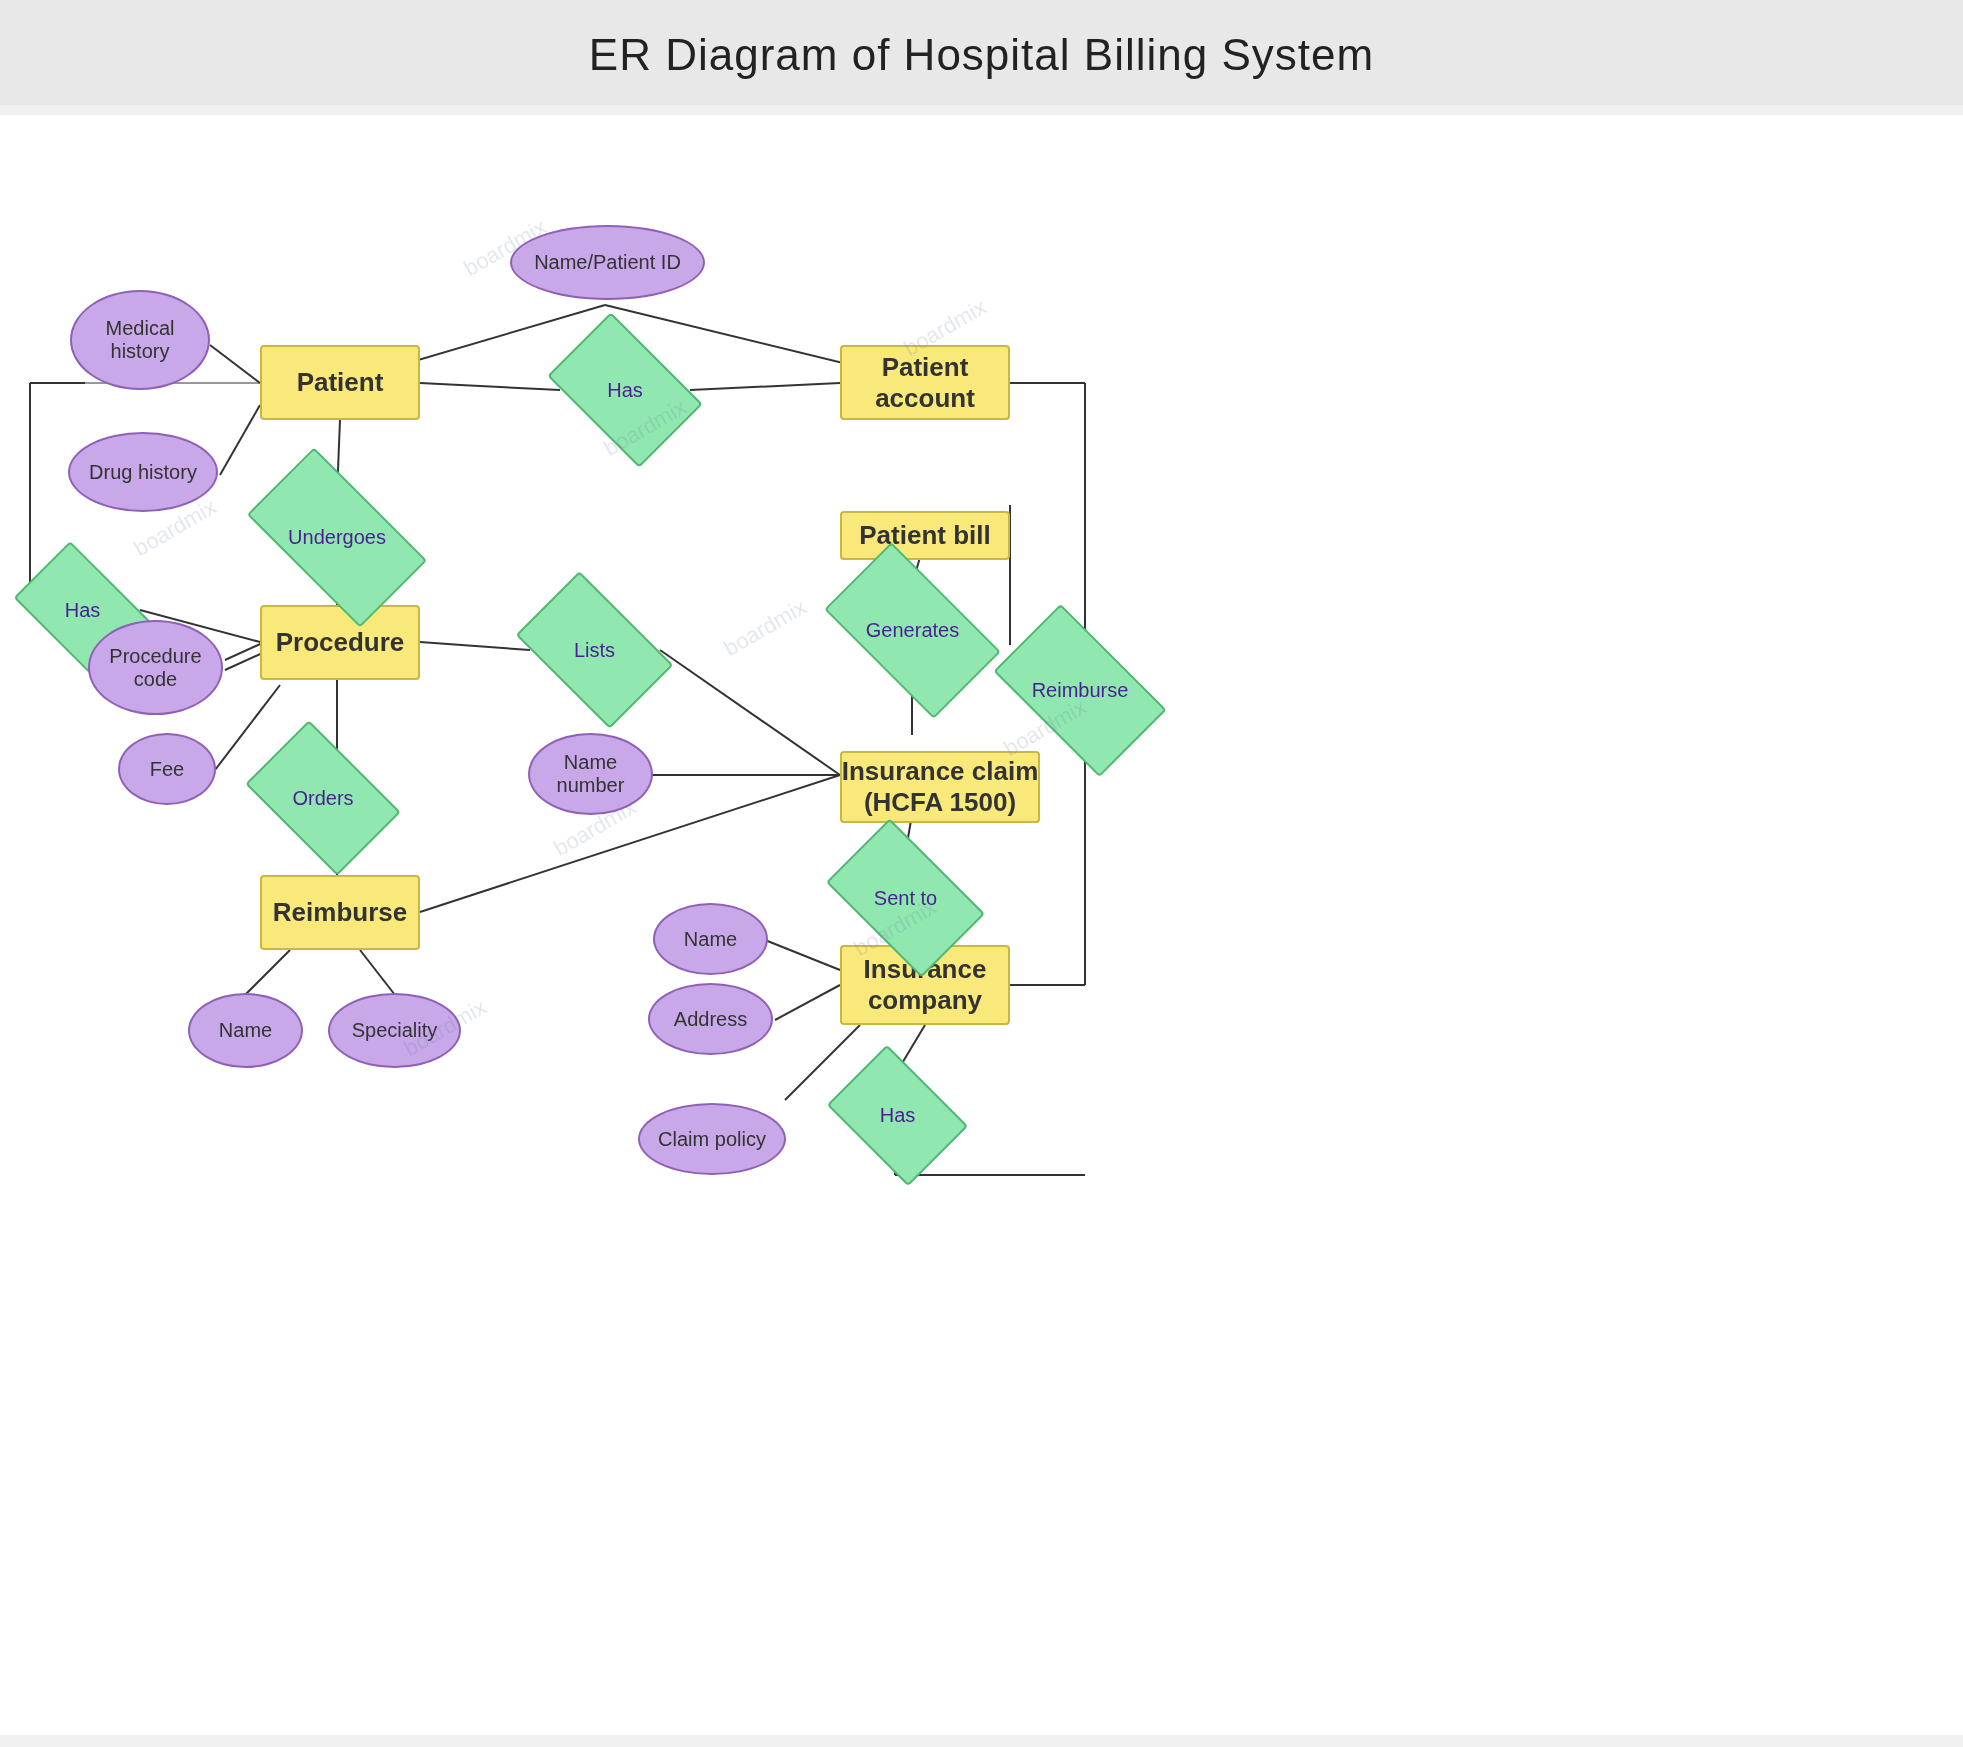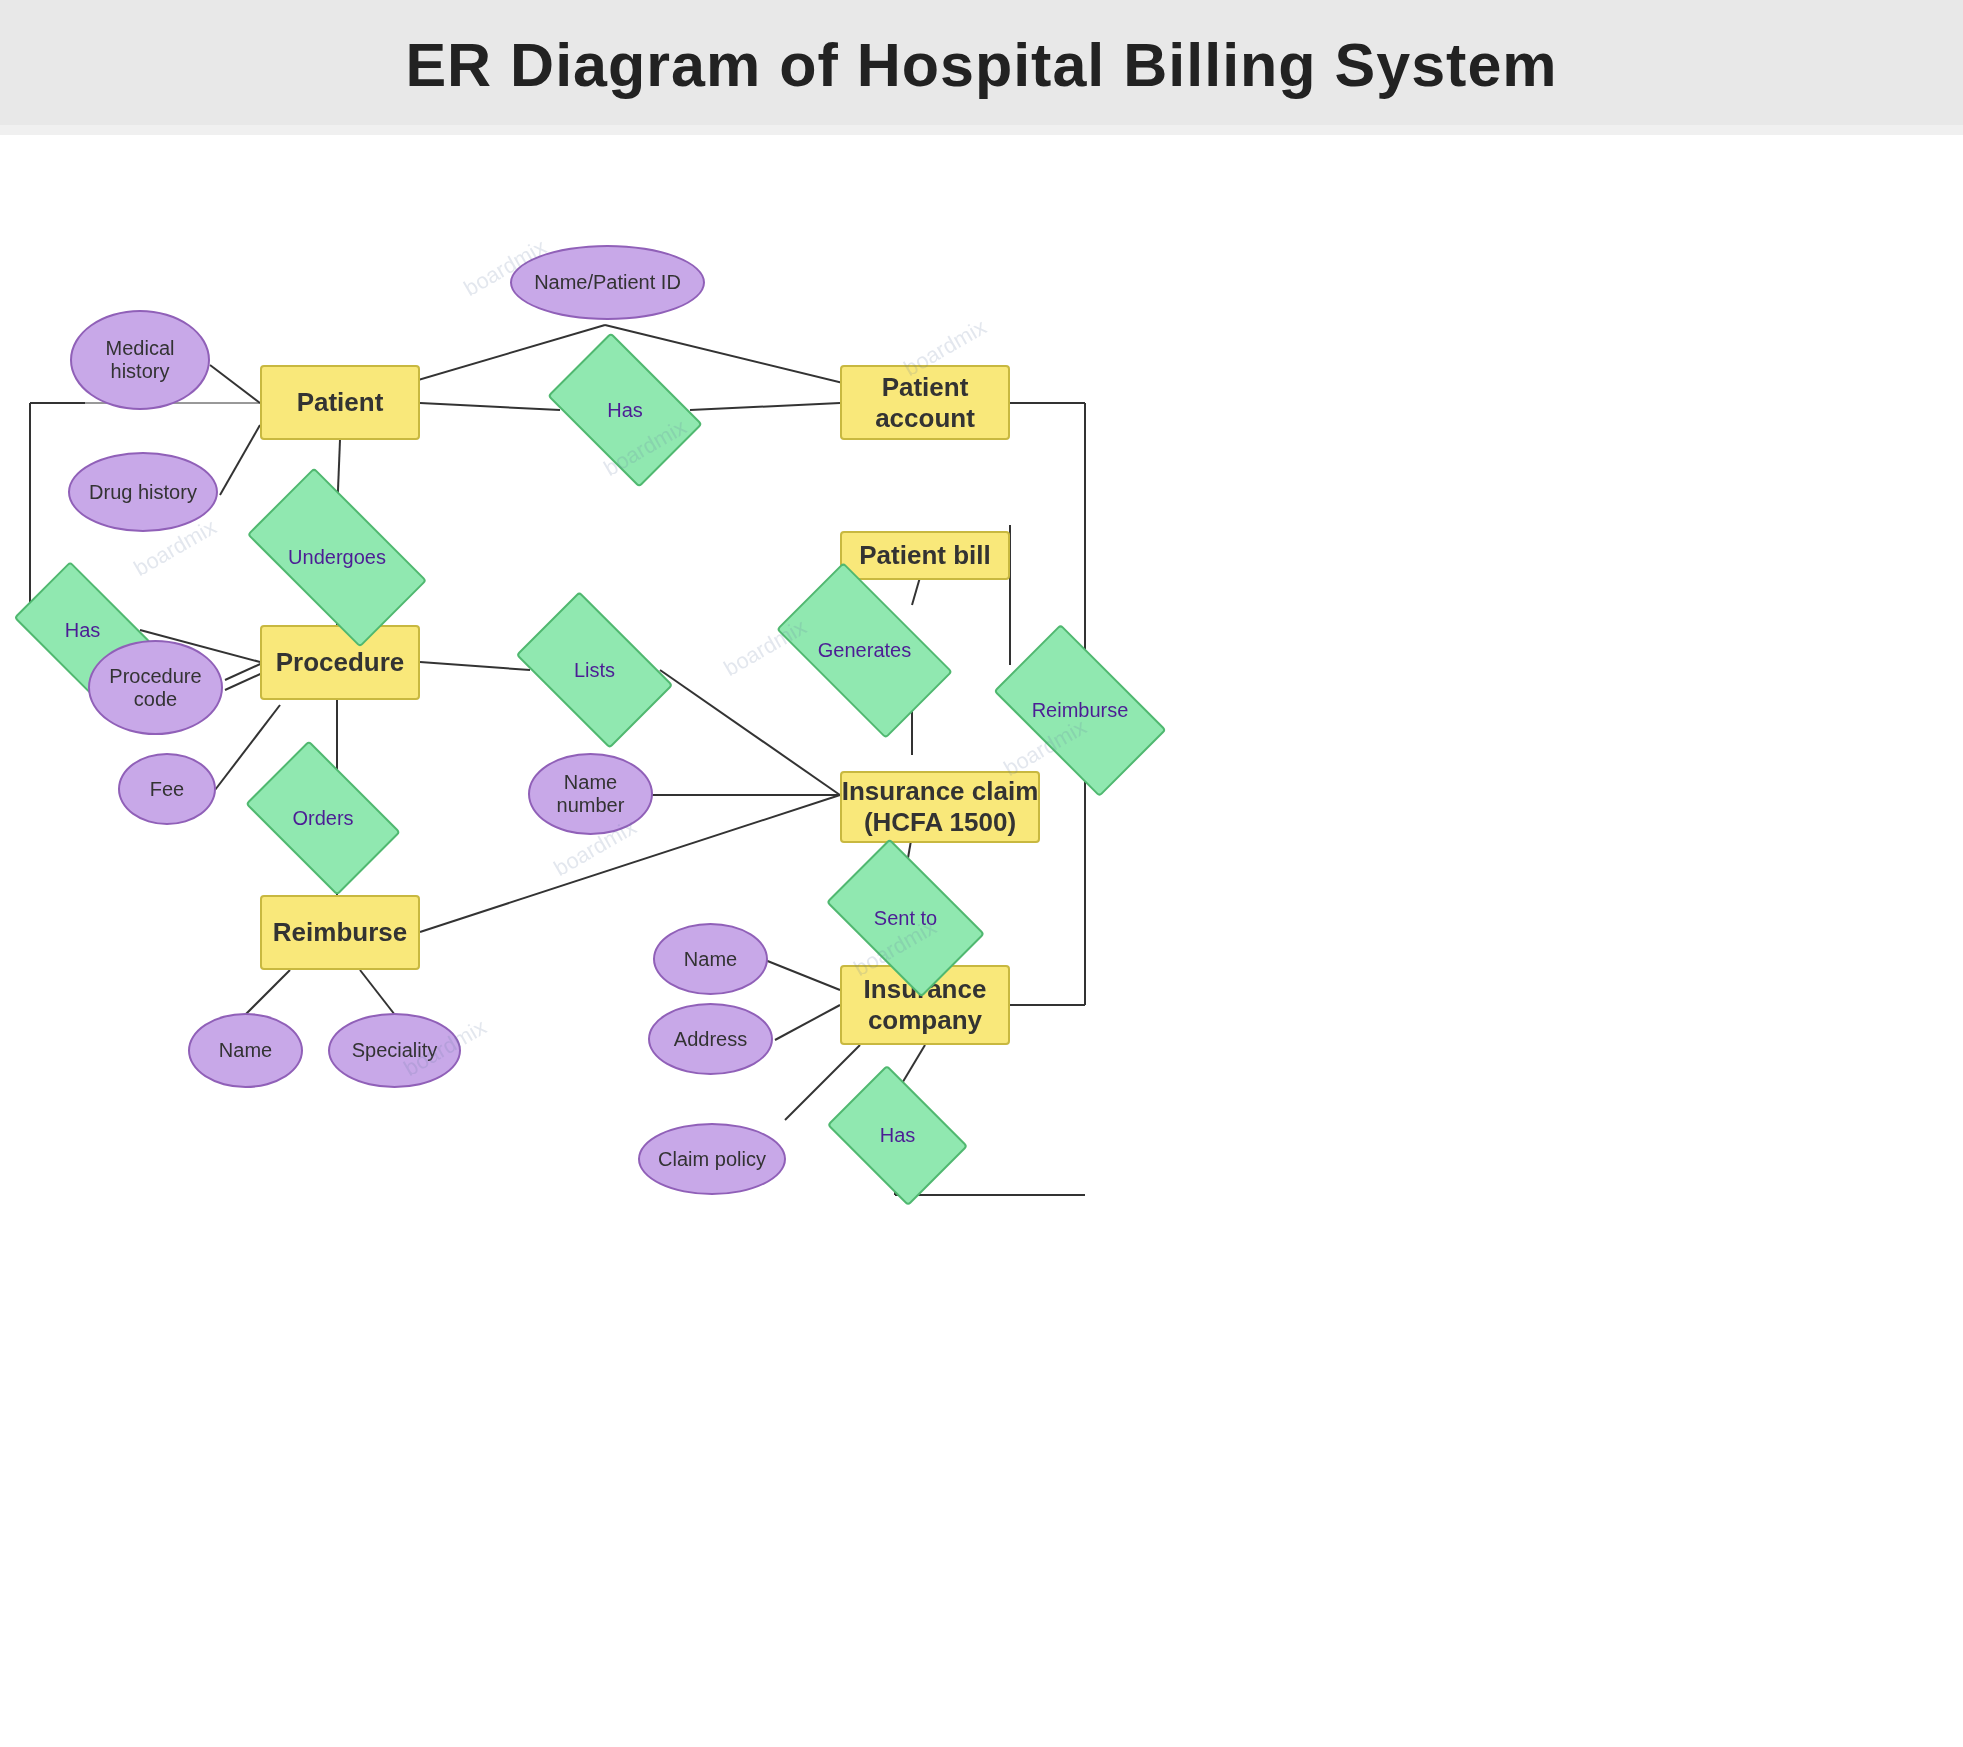--- a/index.html
+++ b/index.html
@@ -12,22 +12,22 @@
     .page {
       width: 1963px;
       min-height: 1747px;
       background: #f0f0f0;
       position: relative;
     }
     .title-bar {
       background: #e8e8e8;
       text-align: center;
       padding: 30px 0 25px 0;
-      font-size: 61px;
-      font-weight: bold;
+      font-size: 44px;
+      font-weight: normal;
       color: #222;
       letter-spacing: 1px;
     }
     .diagram-area {
       position: relative;
       width: 100%;
       height: 1620px;
       background: white;
       margin-top: 10px;
     }
@@ -224,21 +224,21 @@
     <div class="relationship" style="left:25px; top:455px; width:115px; height:80px;">
       <div class="diamond"></div>
       <span>Has</span>
     </div>
 
     <div class="relationship" style="left:528px; top:490px; width:133px; height:90px;">
       <div class="diamond"></div>
       <span>Lists</span>
     </div>
 
-    <div class="relationship" style="left:787px; top:468px; width:155px; height:95px;text-align:center;">
+    <div class="relationship" style="left:835px; top:468px; width:155px; height:95px;text-align:center;">
       <div class="diamond"></div>
       <span>Generates</span>
     </div>
 
     <div class="relationship" style="left:258px; top:638px; width:130px; height:90px;">
       <div class="diamond"></div>
       <span>Orders</span>
     </div>
 
     <div class="relationship" style="left:838px; top:738px; width:135px; height:90px;">

